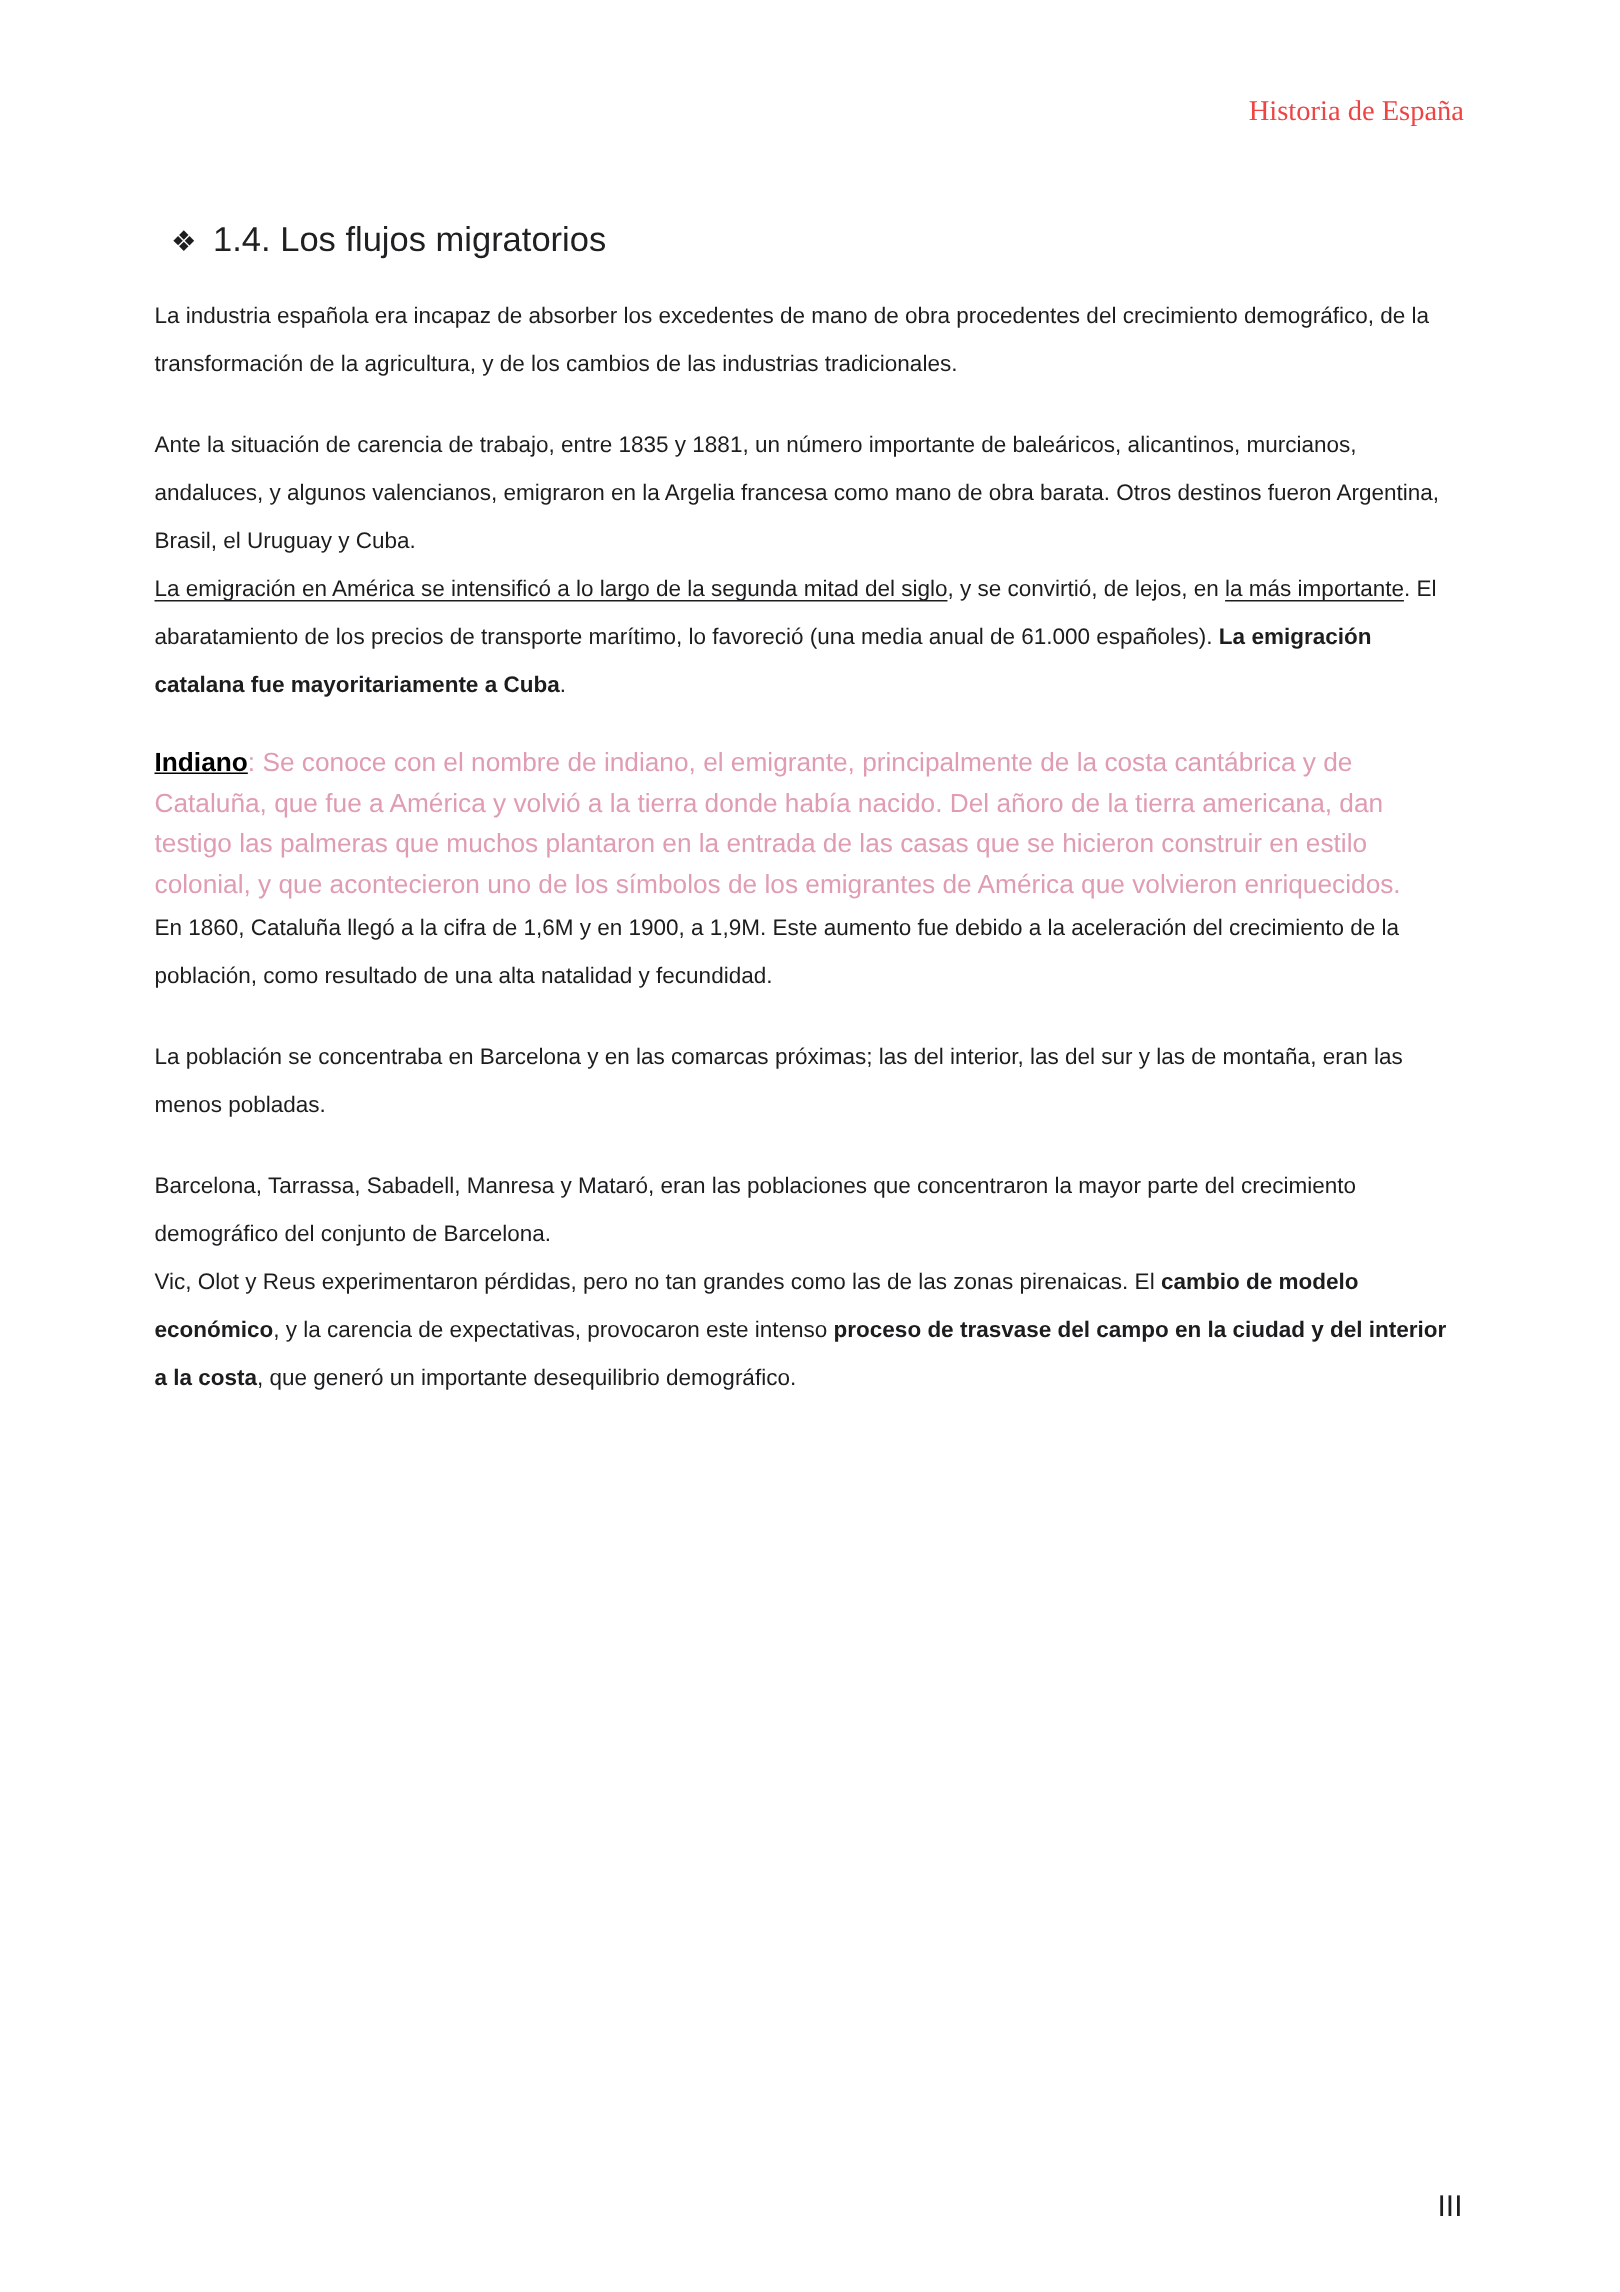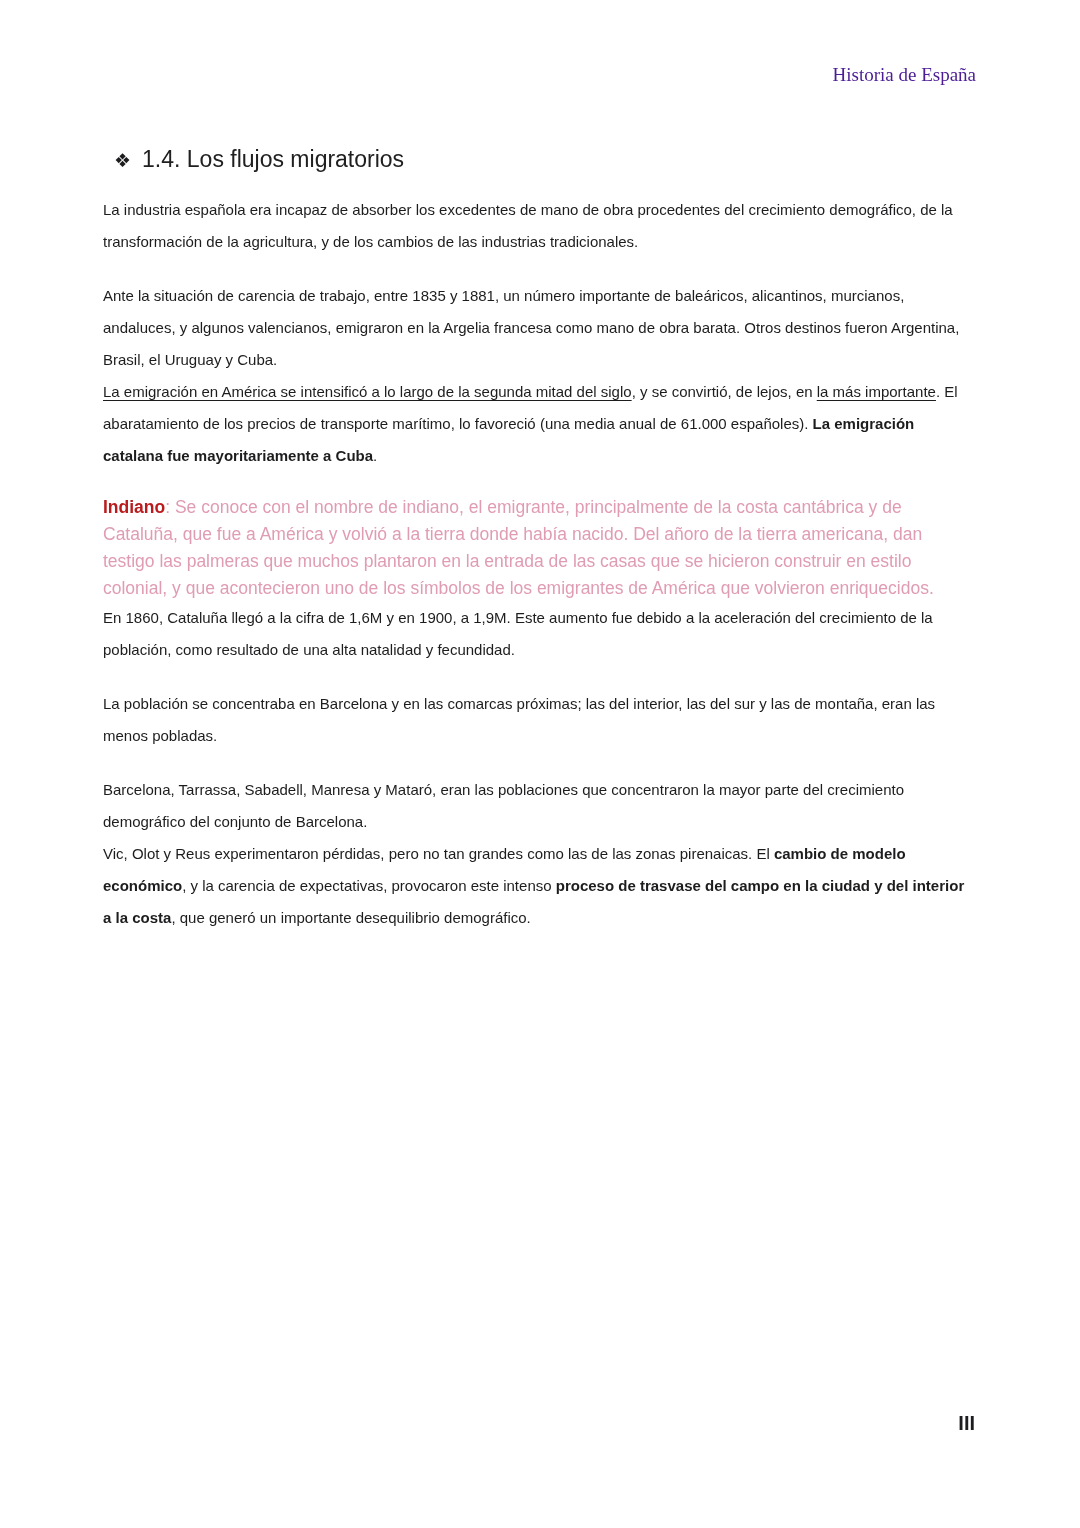--- a/index.html
+++ b/index.html
@@ -12,21 +12,21 @@
     font-family: "Liberation Sans", "DejaVu Sans", sans-serif;
     color: #1d1d1f;
     overflow: hidden;
   }
   .running-header {
     position: absolute;
     top: 64px;
     right: 104px;
     font-family: "Liberation Serif", "DejaVu Serif", serif;
     font-size: 19px;
-    color: #4c1d95;
+    color: #ef4444;
   }
   .content {
     position: absolute;
     left: 103px;
     top: 142px;
     width: 873px;
   }
   .section-heading {
     font-size: 23px;
     font-weight: 400;
@@ -48,28 +48,27 @@
   }
   .para.tight { margin-bottom: 0; }
   .u { text-decoration: underline; text-underline-offset: 3px; }
   .b { font-weight: 700; text-align: right; }
   .note {
     font-size: 17.5px;
     line-height: 27px;
     color: #e09cb2;
     margin: 2px 0 0 0;
   }
-  .note-label { font-weight: 700; color: #b91c1c; }
+  .note-label { font-weight: 700; color: #000000; text-decoration: underline; }
   .page-number {
     position: absolute;
-    top: 1412px;
+    top: 1460px;
     right: 105px;
     font-size: 20px;
     color: #1d1d1f;
-    font-weight: bold;
   }
 </style>
 </head>
 <body>
 
 <div class="page">
 
   <div class="running-header">Historia de España</div>
 
   <div class="content">

